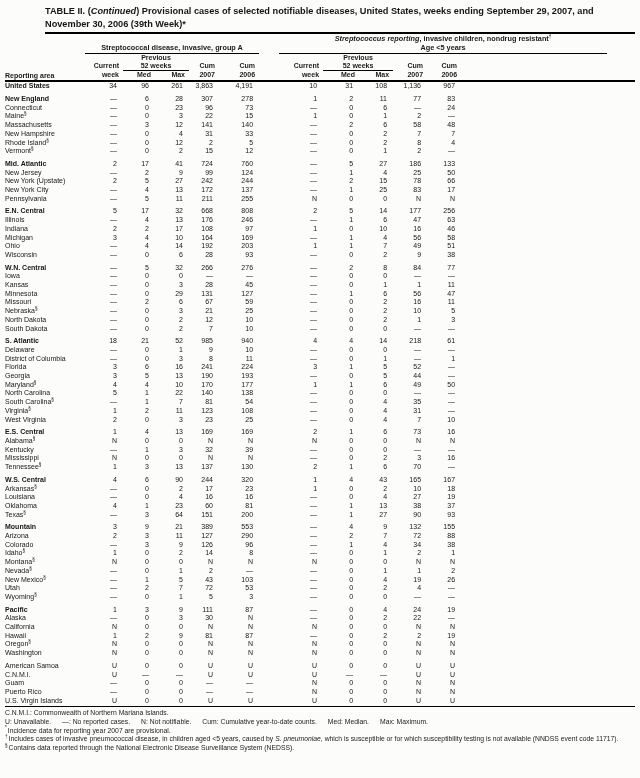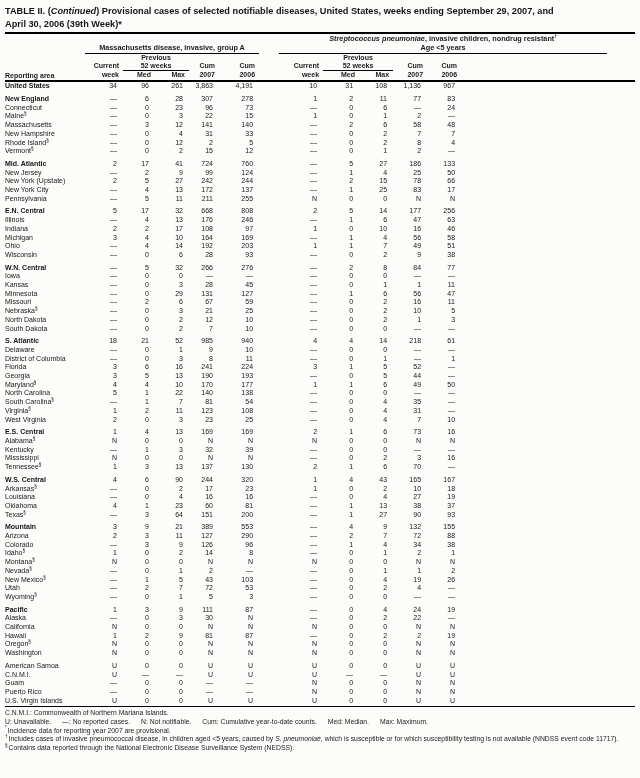--- a/index.html
+++ b/index.html
@@ -5,21 +5,21 @@
   html,body{margin:0;padding:0;}
   body{
     width:640px;height:778px;
     background:#fcfcfb;color:#161616;
     font-family:"Liberation Sans", sans-serif;
     -webkit-font-smoothing:antialiased;
   }
   .page{padding:5px 5px 0 5px;width:630px;}
   .title{
     font-size:9.2px;font-weight:bold;line-height:12.5px;
-    border-bottom:2px solid #000;padding-bottom:2px;
+    border-bottom:2px solid #000;padding-bottom:2px;margin-left:40px;
   }
   .title .tline{white-space:nowrap;}
   .title i{font-weight:bold;}
   table{border-collapse:collapse;table-layout:fixed;width:630px;margin-top:1px;}
   th,td{padding:0;font-weight:normal;}
   thead th{vertical-align:bottom;font-weight:bold;color:#1a1a1a;}
   .grp{font-size:7.3px;line-height:8.6px;text-align:center;border-bottom:1px solid #000;padding-bottom:1px;}
   .grp i{font-weight:bold;}
   .prev{font-size:7px;line-height:7.8px;text-align:center;border-bottom:1px solid #000;font-weight:bold;}
   .hb{font-size:7px;line-height:8.5px;text-align:right;padding-right:4px;font-weight:bold;}
@@ -38,21 +38,21 @@
   .fn .lg{margin-right:11px;}
   .fn sup{margin-right:1px;}
 </style>
 </head>
 <body>
 
 <div class="page">
 
   <div class="title">
     <div class="tline"><span>TABLE II. (</span><i>Continued</i><span>) Provisional cases of selected notifiable diseases, United States, weeks ending September 29, 2007, and</span></div>
-    <div class="tline">April 30, 2006 (39th Week)*</div>
+    <div class="tline">November 30, 2006 (39th Week)*</div>
   </div>
 
   <table>
     <colgroup>
       <col style="width:80px">
         <col style="width:38px">
         <col style="width:32px">
         <col style="width:34px">
         <col style="width:30px">
         <col style="width:40px">
@@ -61,24 +61,24 @@
         <col style="width:36px">
         <col style="width:34px">
         <col style="width:34px">
         <col style="width:34px">
       <col style="width:146px">
         <col style="width:28px">
     </colgroup>
     <thead>
       <tr>
         <th></th>
-        <th class="grp" colspan="5">Massachusetts disease, invasive, group A</th>
+        <th class="grp" colspan="5">Streptococcal disease, invasive, group A</th>
         <th></th>
         <th class="grp" colspan="6">
-          <div><i>Streptococcus pneumoniae</i><span>, invasive children, nondrug resistant</span><sup>†</sup></div>
+          <div><i>Streptococcus reporting</i><span>, invasive children, nondrug resistant</span><sup>†</sup></div>
           <div>Age &lt;5 years</div>
         </th>
         <th></th>
       </tr>
       <tr>
         <th></th>
         <th class="hb">Current</th>
         <th class="prev" colspan="2"><span>Previous</span><br><span>52 weeks</span></th>
         <th class="hb">Cum</th>
         <th class="hb">Cum</th>

